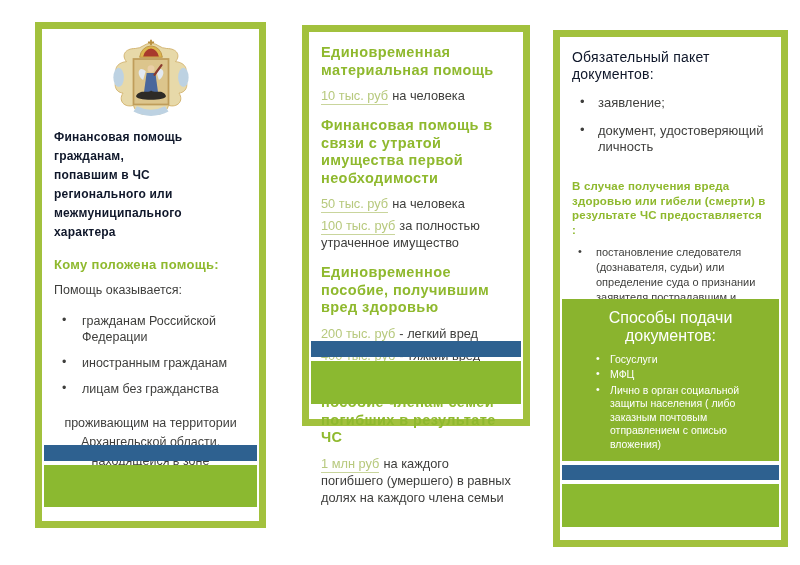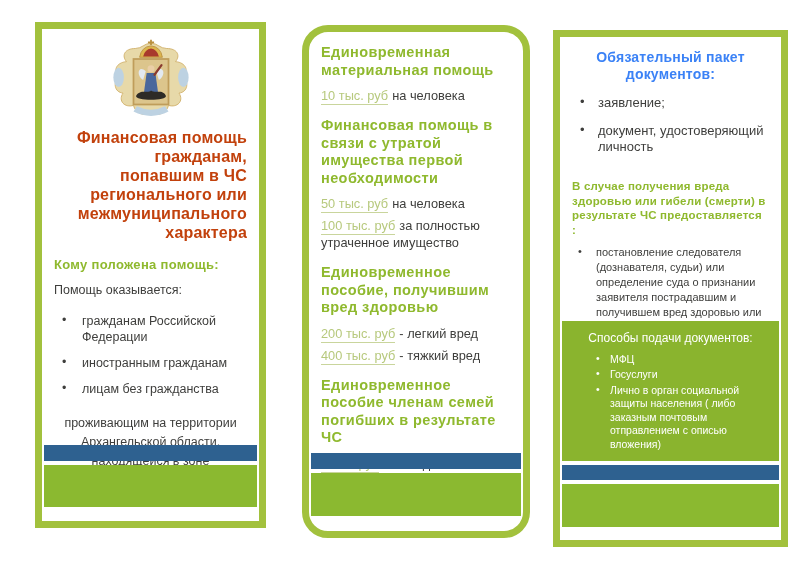--- a/index.html
+++ b/index.html
@@ -5,28 +5,28 @@
   html,body { margin:0; padding:0; background:#ffffff; }
   .page {
     position:relative; width:800px; height:565px; background:#ffffff;
     font-family:"Liberation Sans", sans-serif; color:#3e3e3c; overflow:hidden;
   }
   .panel {
     position:absolute; box-sizing:border-box; background:#ffffff;
     border:7px solid #a2c13d;
   }
   .p1 { left:35px;  top:22px; width:231px; height:506px; padding:7px 12px 0; }
-  .p2 { left:302px; top:25px; width:228px; height:513px; padding:12px 12px 2px;border-radius:26px; }
+  .p2 { left:302px; top:25px; width:228px; height:401px; padding:12px 12px 2px; }
   .p3 { left:553px; top:30px; width:235px; height:517px; padding:12px 12px 0; }
 
   
   .emblem { width:88px; height:84px; margin:2px auto 6px; display:block; }
   .title-blue {
-    margin:0; color:#c2410c; font-size:16px; font-weight:bold;
-    line-height:19px; text-align:right; letter-spacing:0.2px;
+    margin:0; color:#0f172a; font-size:12px; font-weight:bold;
+    line-height:19px; text-align:left; letter-spacing:0.2px;
   }
   .title-blue span { display:block; }
   .h-green {
     margin:15px 0 11px; color:#8fb92e; font-size:13px; font-weight:bold;
     letter-spacing:0.3px;
   }
   .p1 .intro { margin:0 0 16px; font-size:12.5px; }
   ul.bullets { list-style:none; margin:0; padding:0; }
   ul.bullets li { position:relative; padding-left:28px; margin-bottom:10px; font-size:12.5px; line-height:16px; }
   ul.bullets li::before { content:"•"; position:absolute; left:8px; top:-1px; }
@@ -50,36 +50,36 @@
     line-height:17.5px; letter-spacing:0.4px;
   }
   .amt-line { margin:0 0 5px; font-size:12.8px; line-height:17px; }
   .amount {
     color:#b7c97d; border-bottom:1px solid #c9d59c; padding-bottom:1px;
     margin-right:4px; white-space:nowrap;
   }
 
   
   .p3 .h-blue {
-    margin:0 0 12px; color:#3b82f6; font-size:14px; font-weight:bold;
-    line-height:17px; letter-spacing:0.2px;text-align:center;
+    margin:0 0 12px; color:#0f172a; font-size:14px; font-weight:normal;
+    line-height:17px; letter-spacing:0.2px;
   }
   .p3 ul.docs li { font-size:13px; line-height:16px; margin-bottom:12px; padding-left:26px; }
   .p3 .h-green-sm {
     margin:24px 0 8px; color:#8fb92e; font-size:11.5px; font-weight:bold;
     line-height:14.5px; letter-spacing:0.2px;
   }
   .p3 ul.harm li { font-size:11px; line-height:15px; margin-bottom:8px; padding-left:24px; }
   .p3 ul.harm li::before { left:6px; }
 
   .submit-box {
     position:absolute; left:2px; right:2px; bottom:79px;
     background:#8ab42e; color:#ffffff; padding:10px 8px 8px;
   }
-  .submit-box .sb-title { font-size:12px; text-align:center; margin:0 0 8px; }
+  .submit-box .sb-title { font-size:16px; text-align:center; margin:0 0 8px; }
   .submit-box ul { list-style:none; margin:0; padding:0 2px 0 18px; }
   .submit-box li { position:relative; padding-left:22px; margin-bottom:2px; font-size:10.5px; line-height:13.5px; }
   .submit-box li::before { content:"•"; position:absolute; left:8px; top:-1px; }
 </style>
 </head>
 <body>
 
 <div class="page">
 
   <section class="panel p1">
@@ -178,22 +178,22 @@
 
     <h3 class="h-green-sm">В случае получения вреда здоровью или гибели (смерти) в результате ЧС предоставляется :</h3>
     <ul class="bullets harm">
       <li><span>постановление следователя (дознавателя, судьи) или определение суда о признании заявителя пострадавшим и получившем вред здоровью или подтверждающий факт гибели (смерти) в результате чрезвычайной ситуации</span></li>
       <li><span>документы, подтверждающие родственные отношения членов семьи</span></li>
     </ul>
 
     <div class="submit-box">
       <p class="sb-title">Способы подачи документов:</p>
       <ul>
+        <li><span>Госуслуги</span></li>
         <li><span>МФЦ</span></li>
-        <li><span>Госуслуги</span></li>
         <li><span>Лично в орган социальной защиты населения ( либо заказным почтовым отправлением с описью вложения)</span></li>
       </ul>
     </div>
 
     <div class="bar bar-blue"></div>
     <div class="bar bar-green"></div>
   </section>
 
 </div>
 

